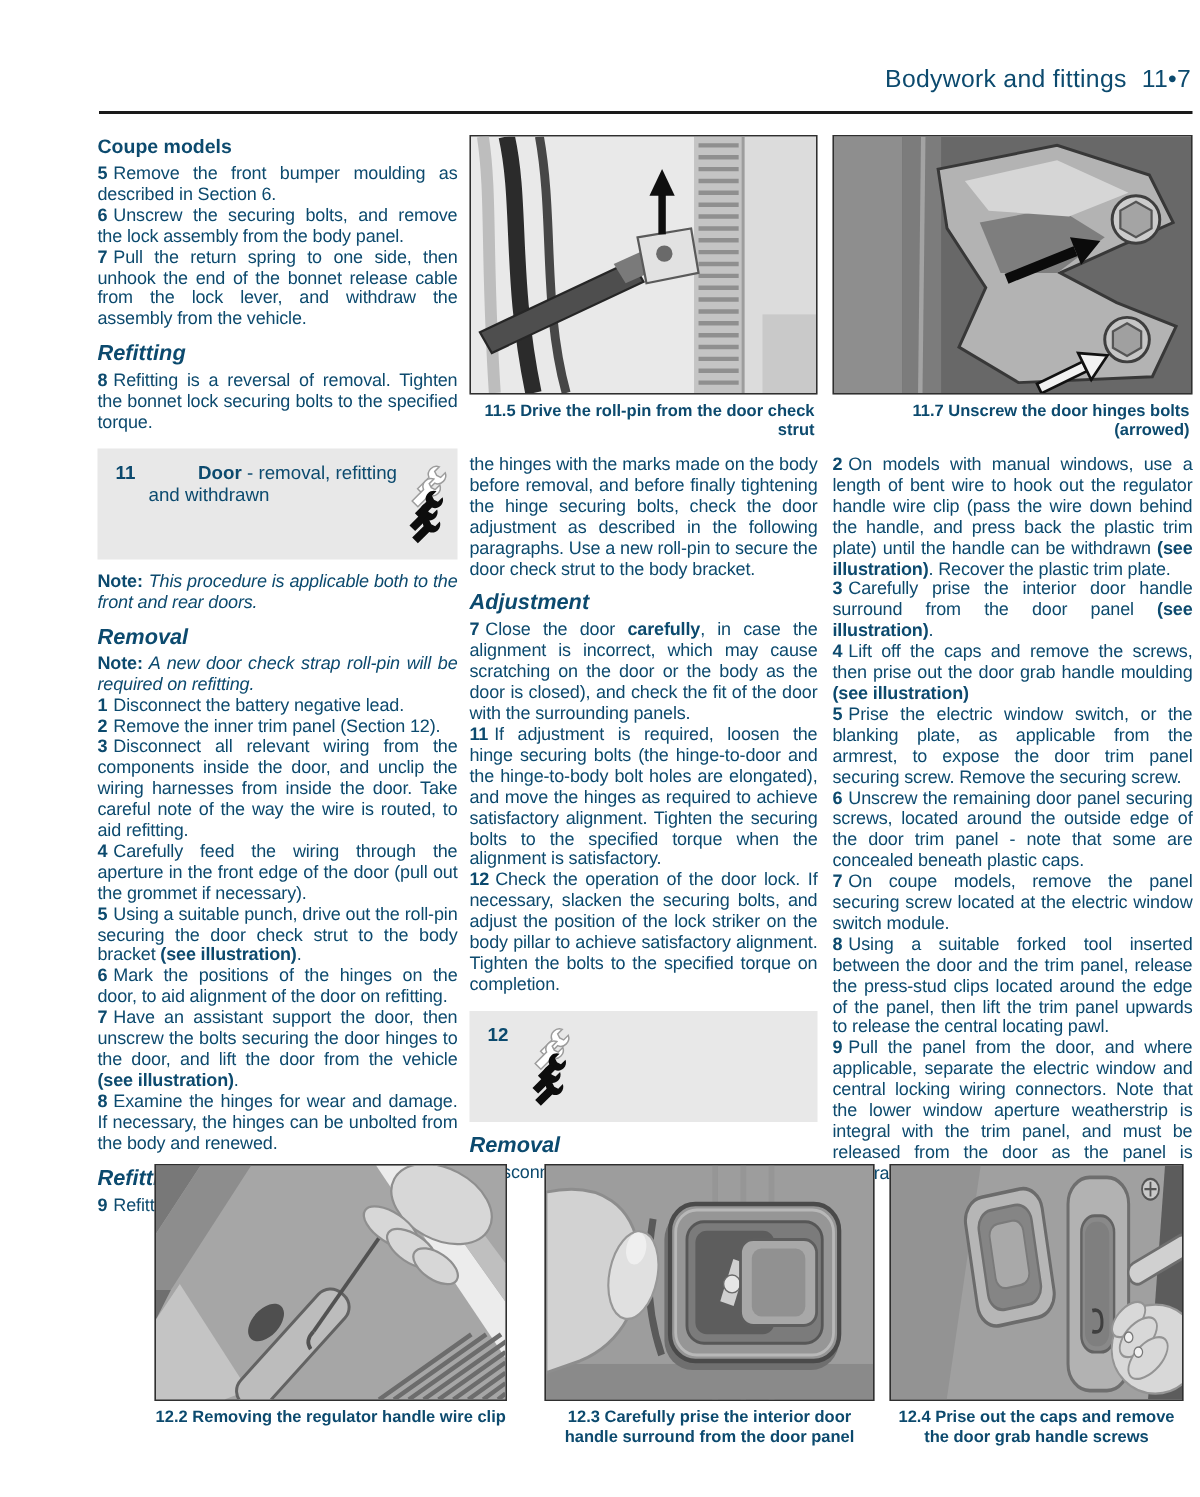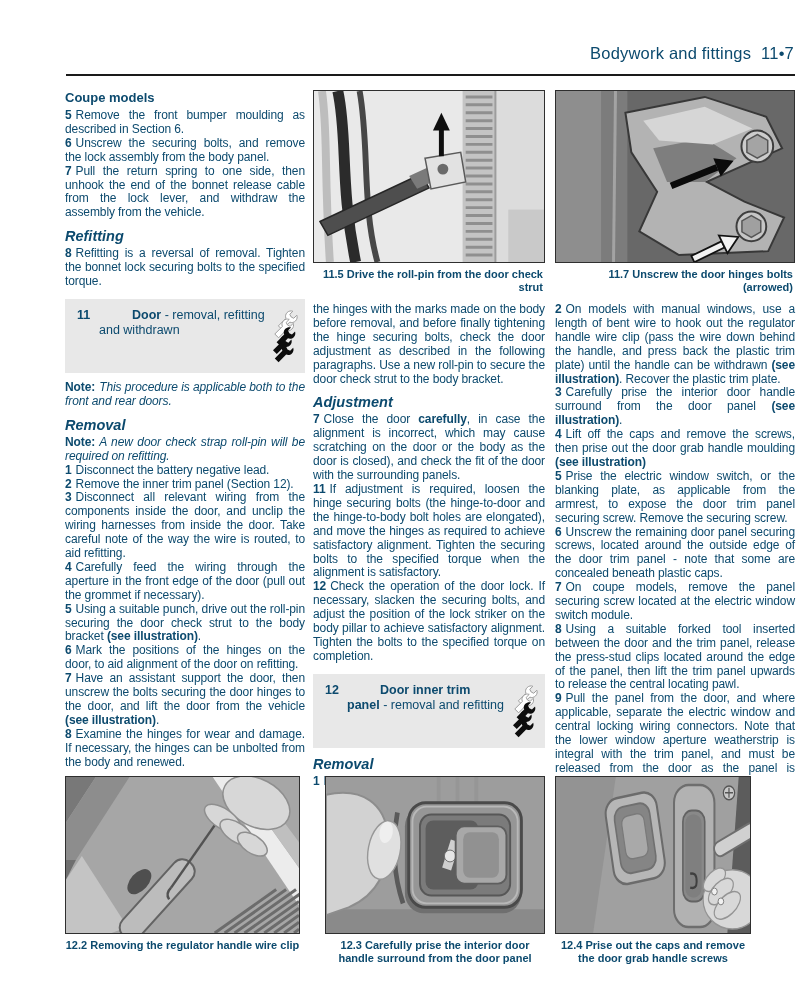--- a/index.html
+++ b/index.html
@@ -34,21 +34,21 @@
   .sec-num { font-weight:bold; font-size:12.5px; width:22px; flex:none; align-self:flex-start; }
   .sec-title { font-size:12.5px; line-height:15.5px; flex:1; align-self:flex-start; }
   .sec-title b { font-weight:bold;padding-left:33px; }
   .spanners { flex:none; margin-left:4px; width:30px; height:56px; }
 
   .photo { border:1px solid #2f2f2f; height:173px; overflow:hidden; background:#cfcfcf; }
   .photo svg, .bphoto svg { display:block; width:100%; height:100%; }
   .caption { font-size:11px; font-weight:bold; line-height:13px; text-align:right;
     margin:5px 2px 9px; }
 
-  .bwrap { position:absolute; top:776px; }
+  .bwrap { position:absolute; top:776px;margin-left:38px; }
   .bw1 { left:65px;  width:235px; }
   .bw2 { left:313px; width:232px;padding-left:12px; }
   .bw3 { left:555px; width:196px; }
   .bphoto { border:1px solid #2f2f2f; height:158px; overflow:hidden; background:#9c9c9c; }
   .bcaption { font-size:11px; font-weight:bold; line-height:13px; text-align:center; margin-top:5px; }
 
   .sp-light { fill:#ffffff; stroke:#9c9c9c; stroke-width:1.1; }
   .sp-dark  { fill:#0d0d0d; }
   .defs-holder { position:absolute; width:0; height:0; }
 </style>
@@ -127,21 +127,20 @@
     <div class="caption">11.5 Drive the roll-pin from the door check strut</div>
 
     <p class="body">the hinges with the marks made on the body before removal, and before finally tightening the hinge securing bolts, check the door adjustment as described in the following paragraphs. Use a new roll-pin to secure the door check strut to the body bracket.</p>
     <h4 class="ihead">Adjustment</h4>
     <p class="body"><span class="num">7</span><span>Close the door </span><b class="inl">carefully</b><span>, in case the alignment is incorrect, which may cause scratching on the door or the body as the door is closed), and check the fit of the door with the surrounding panels.</span></p>
     <p class="body"><span class="num">11</span><span>If adjustment is required, loosen the hinge securing bolts (the hinge-to-door and the hinge-to-body bolt holes are elongated), and move the hinges as required to achieve satisfactory alignment. Tighten the securing bolts to the specified torque when the alignment is satisfactory.</span></p>
     <p class="body"><span class="num">12</span><span>Check the operation of the door lock. If necessary, slacken the securing bolts, and adjust the position of the lock striker on the body pillar to achieve satisfactory alignment. Tighten the bolts to the specified torque on completion.</span></p>
 
     <div class="secbox">
       <span class="sec-num">12</span>
-      <span class="sec-title"><b>Door inner trim panel</b><span> - removal and refitting</span></span>
       <svg class="spanners" viewBox="0 0 32 62">
         <use href="#sp" transform="translate(7,-2)" class="sp-light"></use>
         <use href="#sp" transform="translate(3,7)" class="sp-light"></use>
         <use href="#sp" transform="translate(5,16)" class="sp-dark"></use>
         <use href="#sp" transform="translate(1,25)" class="sp-dark"></use>
         <use href="#sp" transform="translate(3,34)" class="sp-dark"></use>
       </svg>
     </div>
 
     <h4 class="ihead">Removal</h4>

